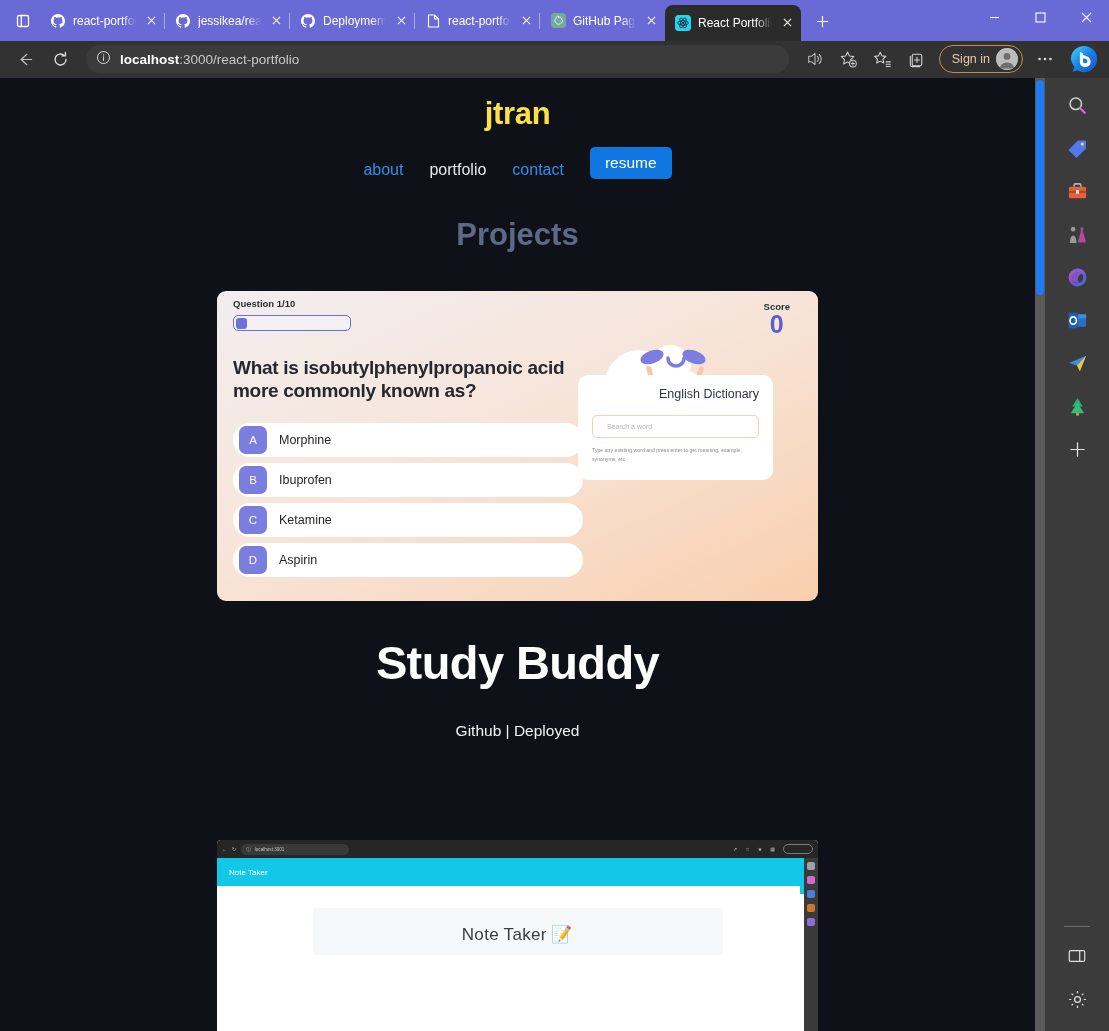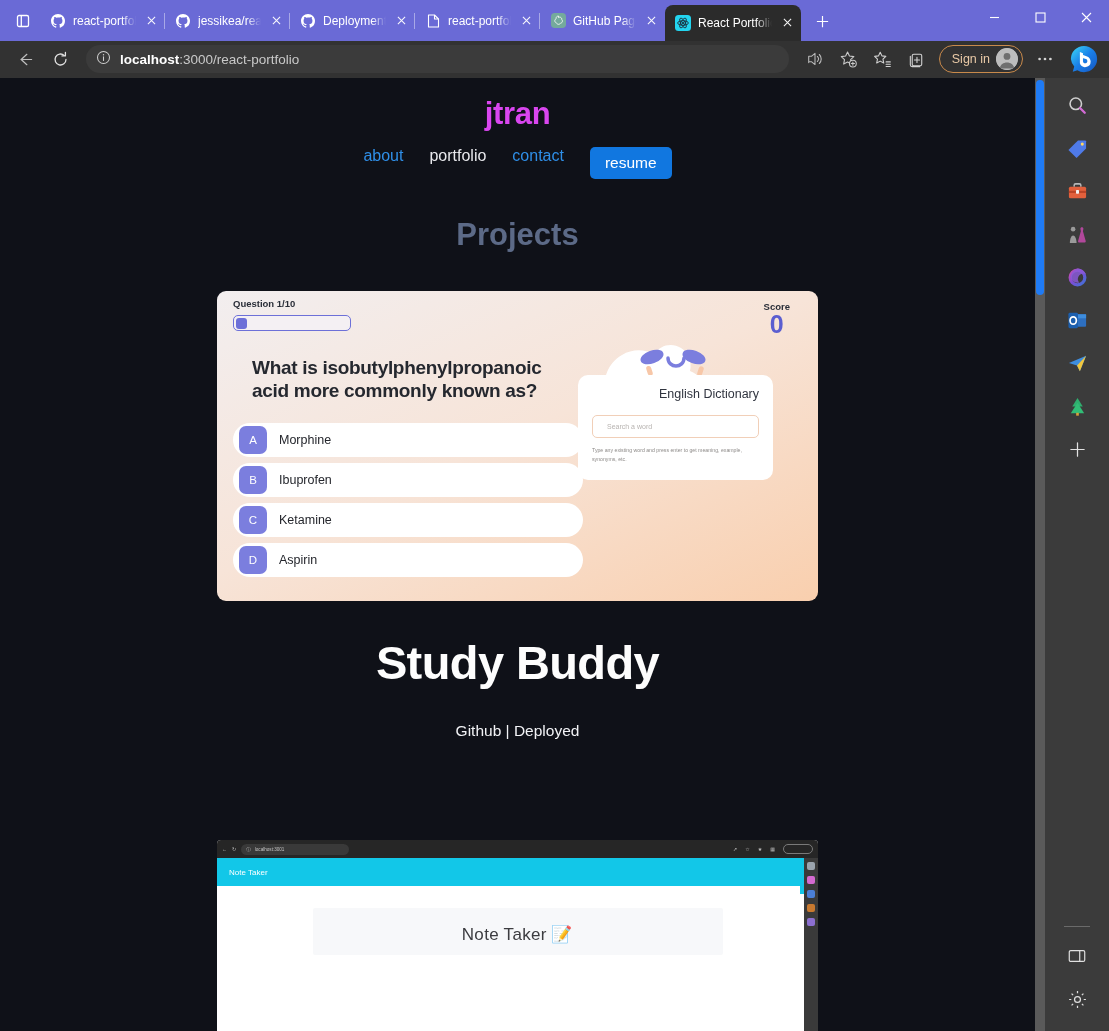--- a/index.html
+++ b/index.html
@@ -107,22 +107,22 @@
     width: 38px; height: 38px; margin-bottom: 5px;
     display: flex; align-items: center; justify-content: center; border-radius: 6px;
     font-size: 19px; line-height: 1;
   }
   .ebi.plus { color: #e4e4e4; font-size: 24px; font-weight: 300; }
   .ebar-bottom { margin-top: auto; width: 100%; display: flex; flex-direction: column; align-items: center; padding-bottom: 8px; }
   .ebar-sep { width: 26px; height: 1px; background: #6a6a6a; margin-bottom: 10px; }
 
   
   .site { padding: 18px 0 0; text-align: center; }
-  .site-title { color: #d946ef; font-size: 31px; font-weight: 700; letter-spacing: -.3px; }
-  .nav { margin-top: 15px; display: flex; align-items: flex-start; justify-content: center; gap: 26px; }
+  .site-title { color: #fde047; font-size: 31px; font-weight: 700; letter-spacing: -.3px; }
+  .nav { margin-top: 15px; display: flex; align-items: flex-end; justify-content: center; gap: 26px; }
   .nav a { font-size: 16px; text-decoration: none; }
   .nav a.link { color: #2f8fe8; }
   .nav a.cur { color: #e8e9ed; }
   .nav a.btn {
     background: #1177e0; color: #fff; padding: 7px 15px; border-radius: 5px; font-size: 15.5px;
   }
   .section-title {
     margin-top: 38px; color: #5c6a87; font-size: 31px; font-weight: 700; text-align: center;
   }
 
@@ -139,21 +139,21 @@
     border-radius: 5px; background: #f4f0f3; padding: 1.5px;
   }
   .q-bar-fill { width: 10%; height: 100%; background: #6d70d8; border-radius: 3px; }
   .q-score {
     position: absolute; right: 28px; top: 10px; text-align: center;
   }
   .q-score .lbl { font-size: 9.5px; font-weight: 700; color: #2a2e38; }
   .q-score .val { font-size: 25px; font-weight: 700; color: #5b5ed0; line-height: 1.05; margin-top: -1px; }
   .q-text {
     margin-top: 26px; font-size: 19px; font-weight: 700; color: #25282f;
-    line-height: 1.2; text-align: left; letter-spacing: -.3px; margin-left: 19px;
+    line-height: 1.2; text-align: left; letter-spacing: -.3px;
   }
   .opts { margin-top: 20px; display: flex; flex-direction: column; gap: 6px; }
   .opt {
     height: 34px; background: #fff; border-radius: 17px;
     display: flex; align-items: center; gap: 12px; padding-left: 6px;
   }
   .opt .key {
     width: 28px; height: 28px; border-radius: 7px; background: #7b7ede;
     color: #fff; font-size: 11.5px; display: flex; align-items: center; justify-content: center;
   }

